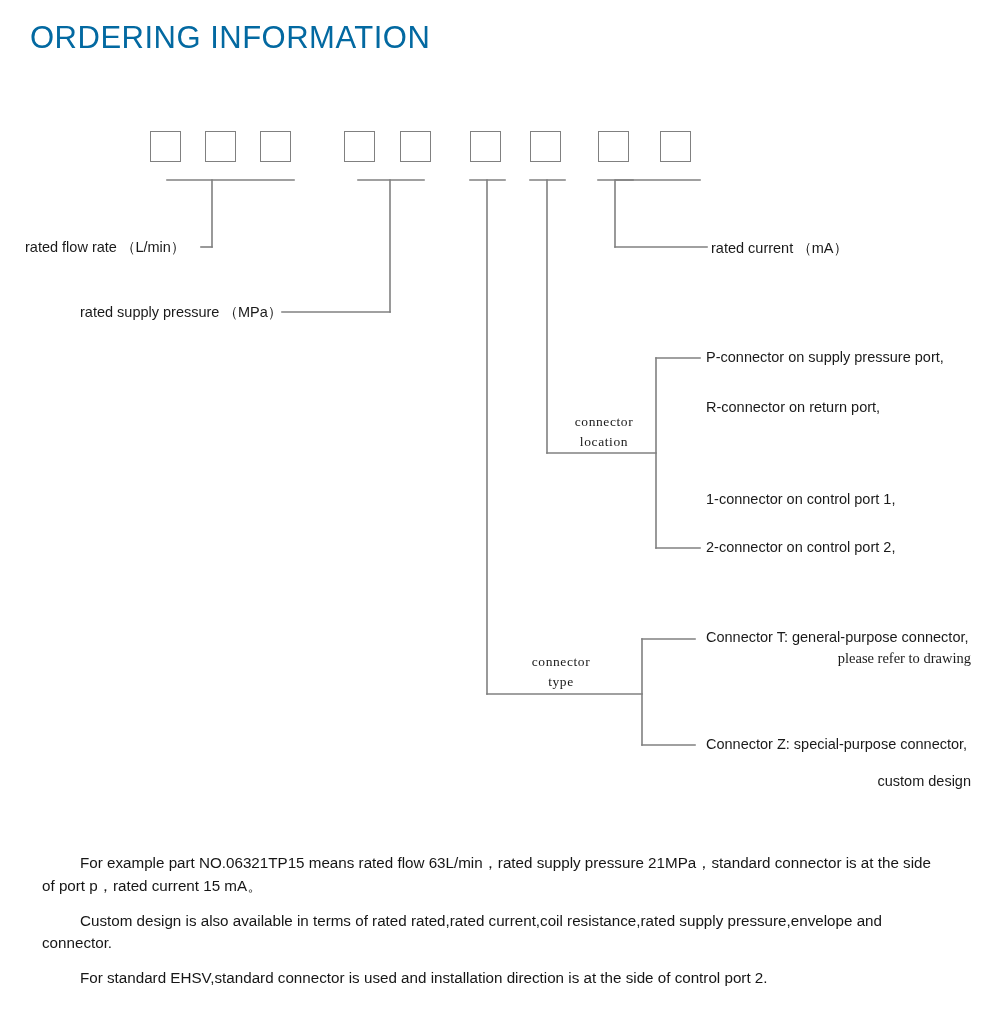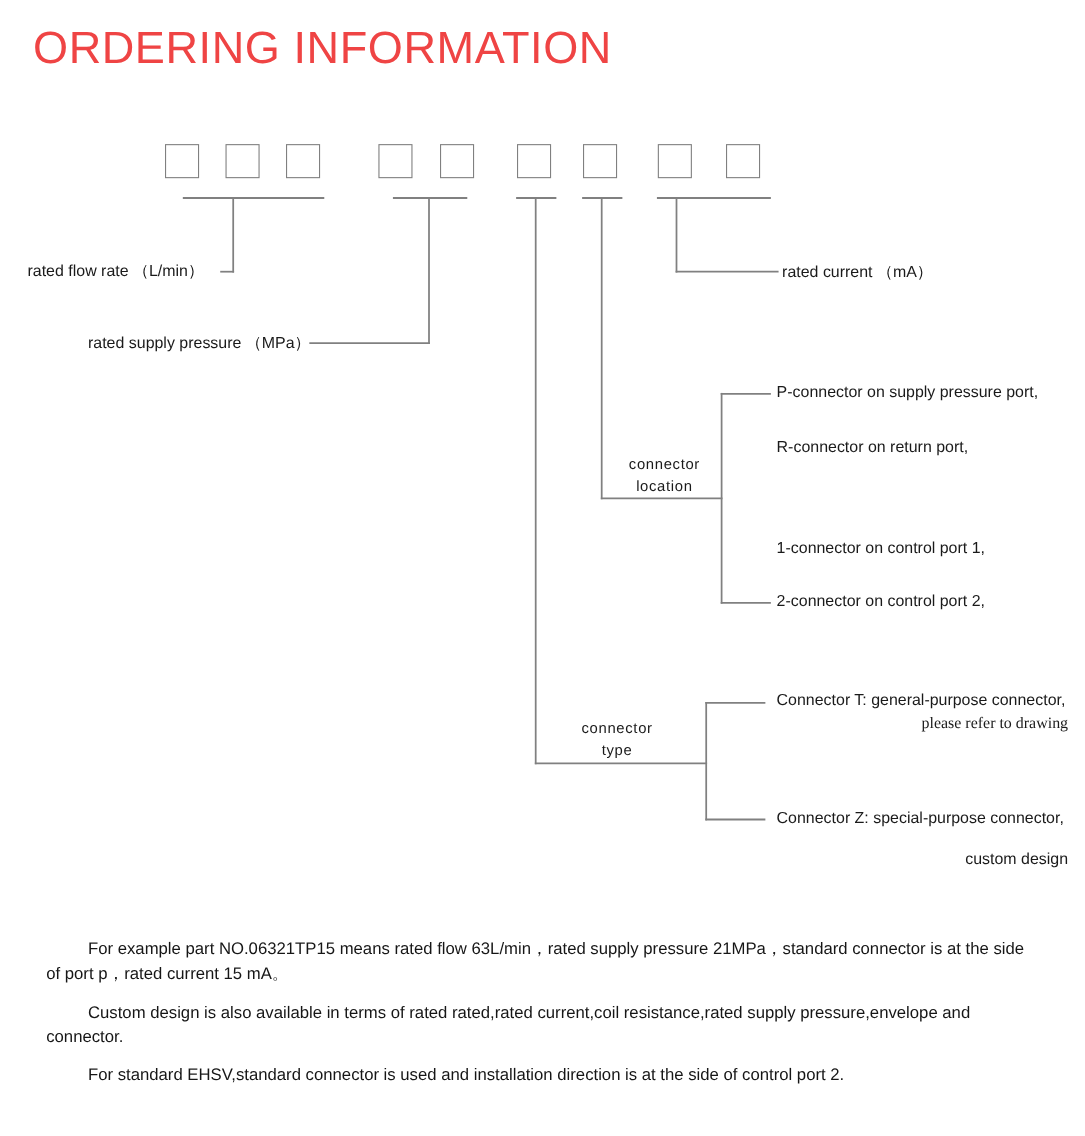--- a/index.html
+++ b/index.html
@@ -12,23 +12,23 @@
     color: #1a1a1a;
     position: relative;
     overflow: hidden;
   }
 
   
   #page-title {
     position: absolute;
     left: 30px;
     top: 20px;
-    font-size: 41px;
+    font-size: 31px;
     letter-spacing: 0.5px;
-    color: #ef4444;
+    color: #0369a1;
     font-weight: 400;
     white-space: nowrap;
   }
 
   
   #order-code-diagram {
     position: absolute;
     left: 0; top: 0;
     width: 818px;
     height: 820px;
@@ -50,21 +50,21 @@
 
   
   .diag-label {
     position: absolute;
     font-size: 14.5px;
     color: #1a1a1a;
     white-space: nowrap;
     line-height: 1.15;
   }
   .diag-label.mono {
-    font-family: Liberation Sans, sans-serif;
+    font-family: Liberation Serif, serif;
     font-size: 13.5px;
     letter-spacing: 0.6px;
     text-align: center;
     line-height: 1.45;
     white-space: pre-line;
   }
   .diag-label.ralign { text-align: right; }
 
   
   #notes {

